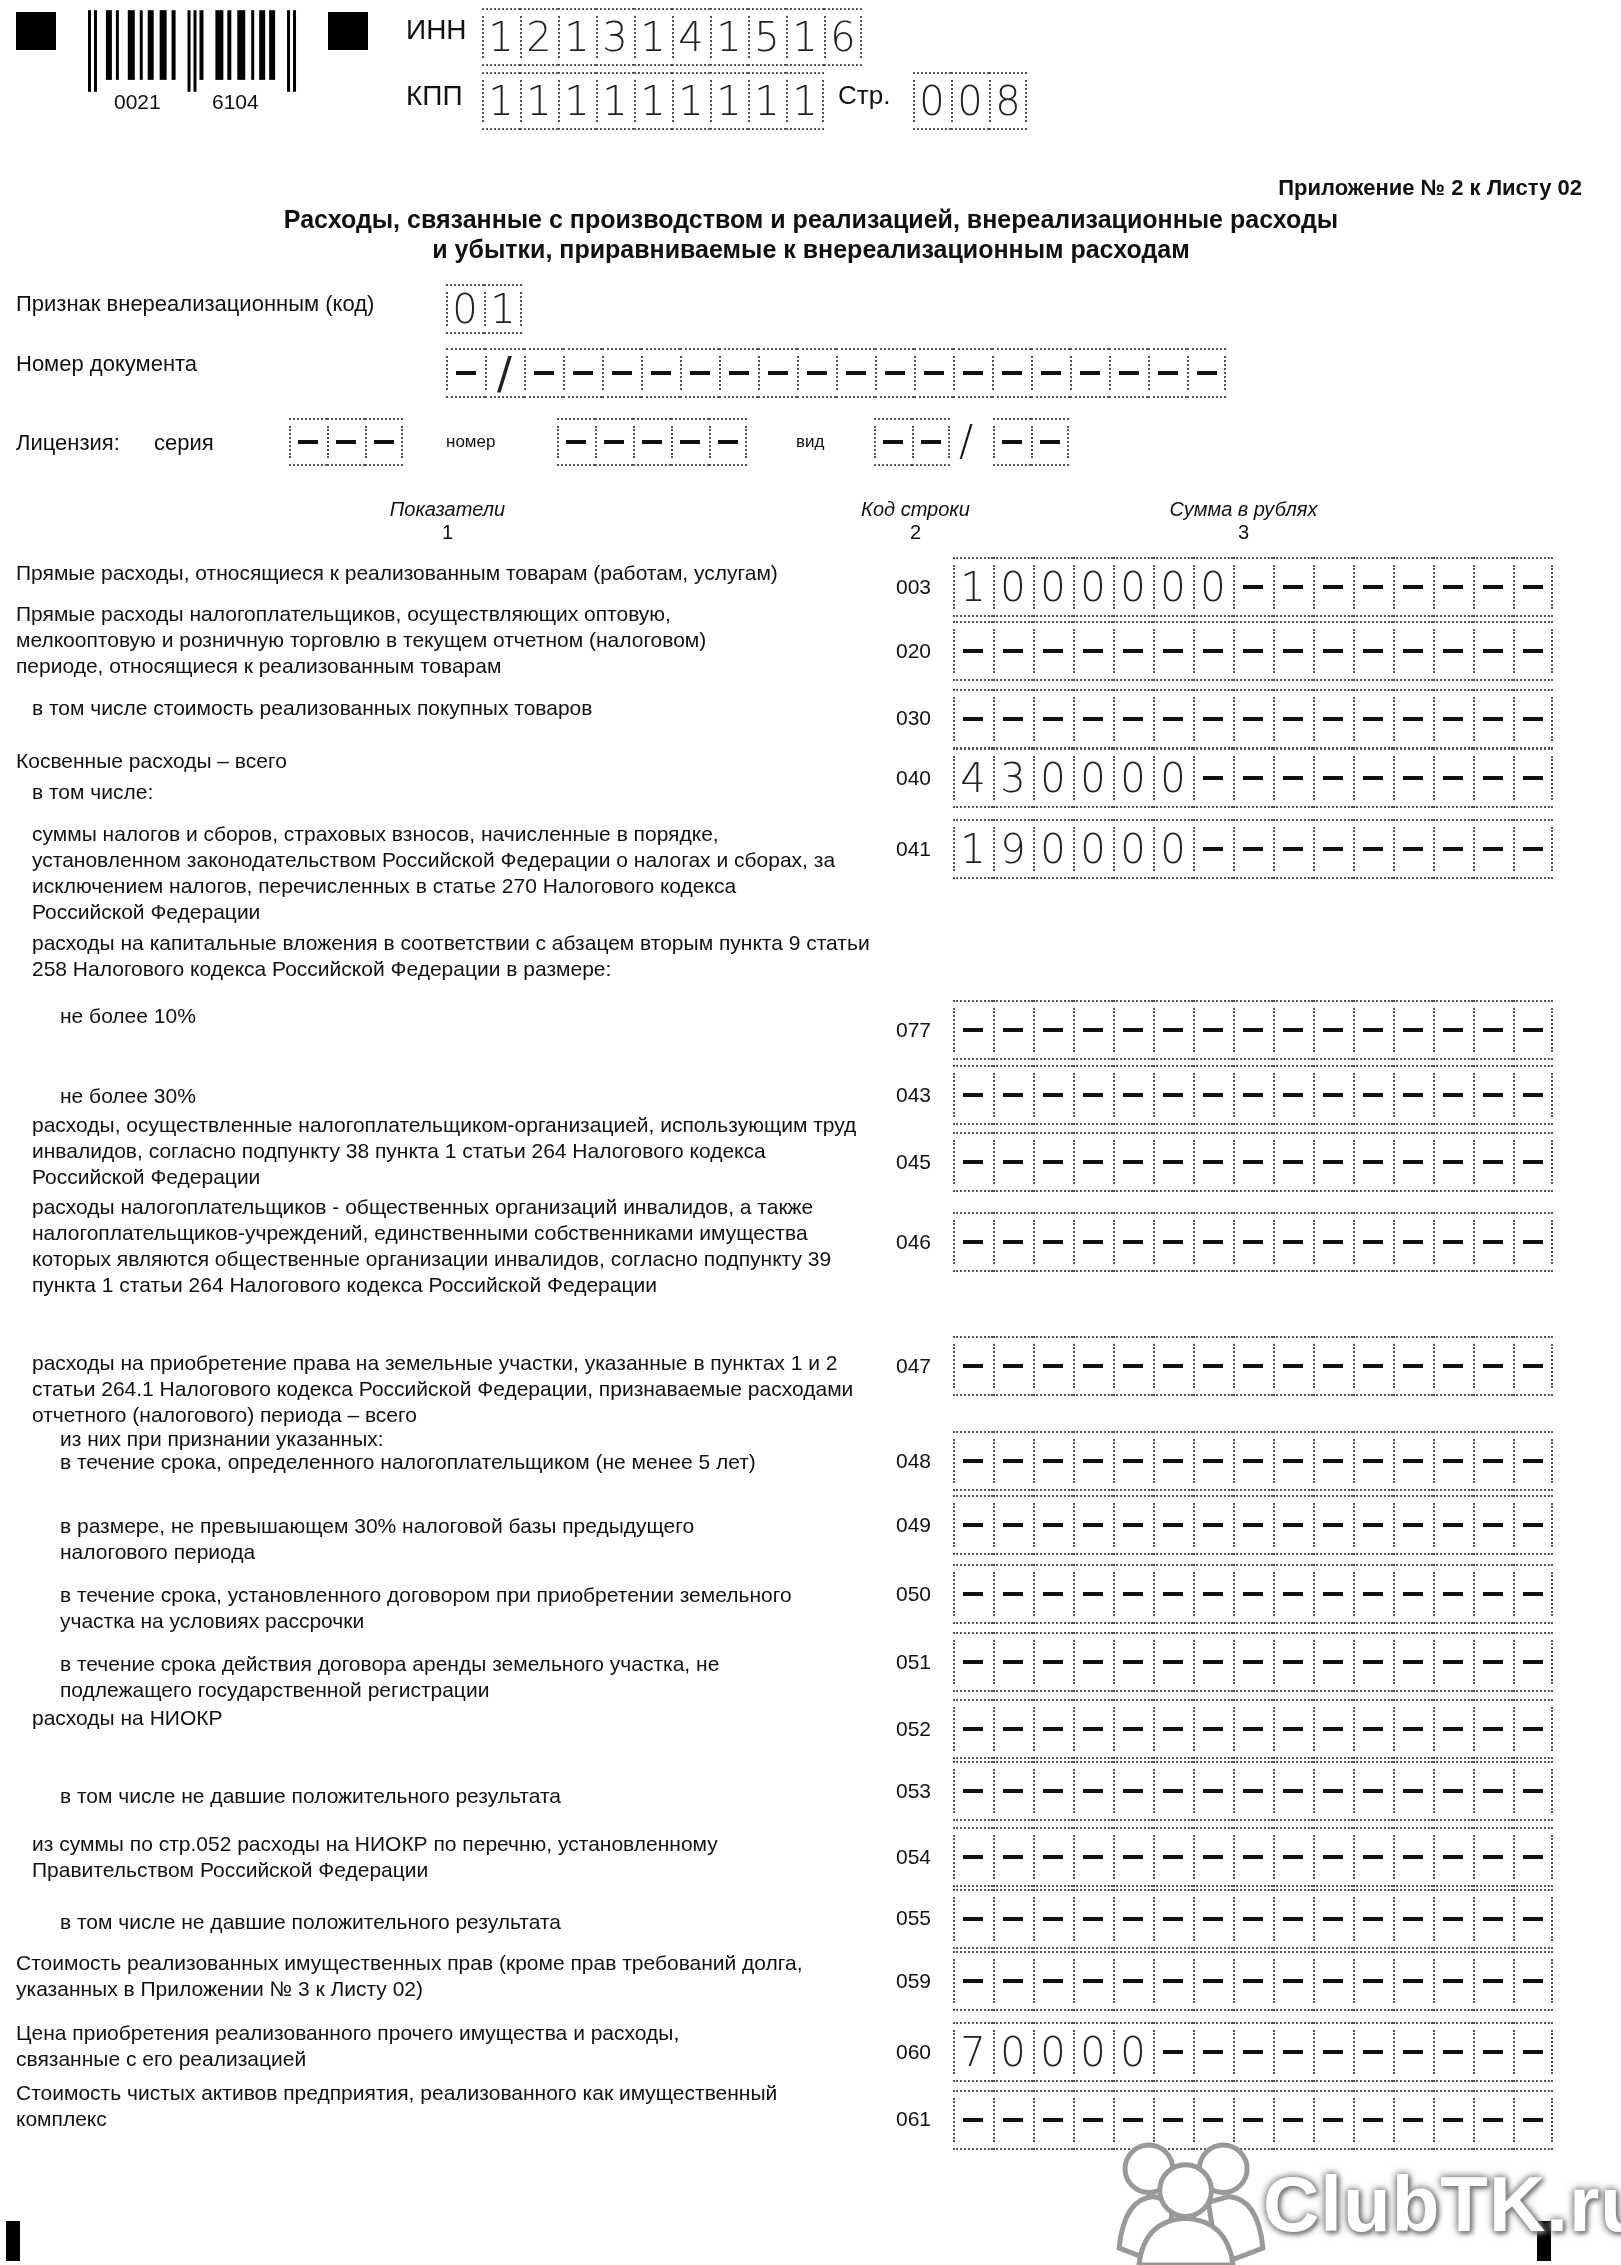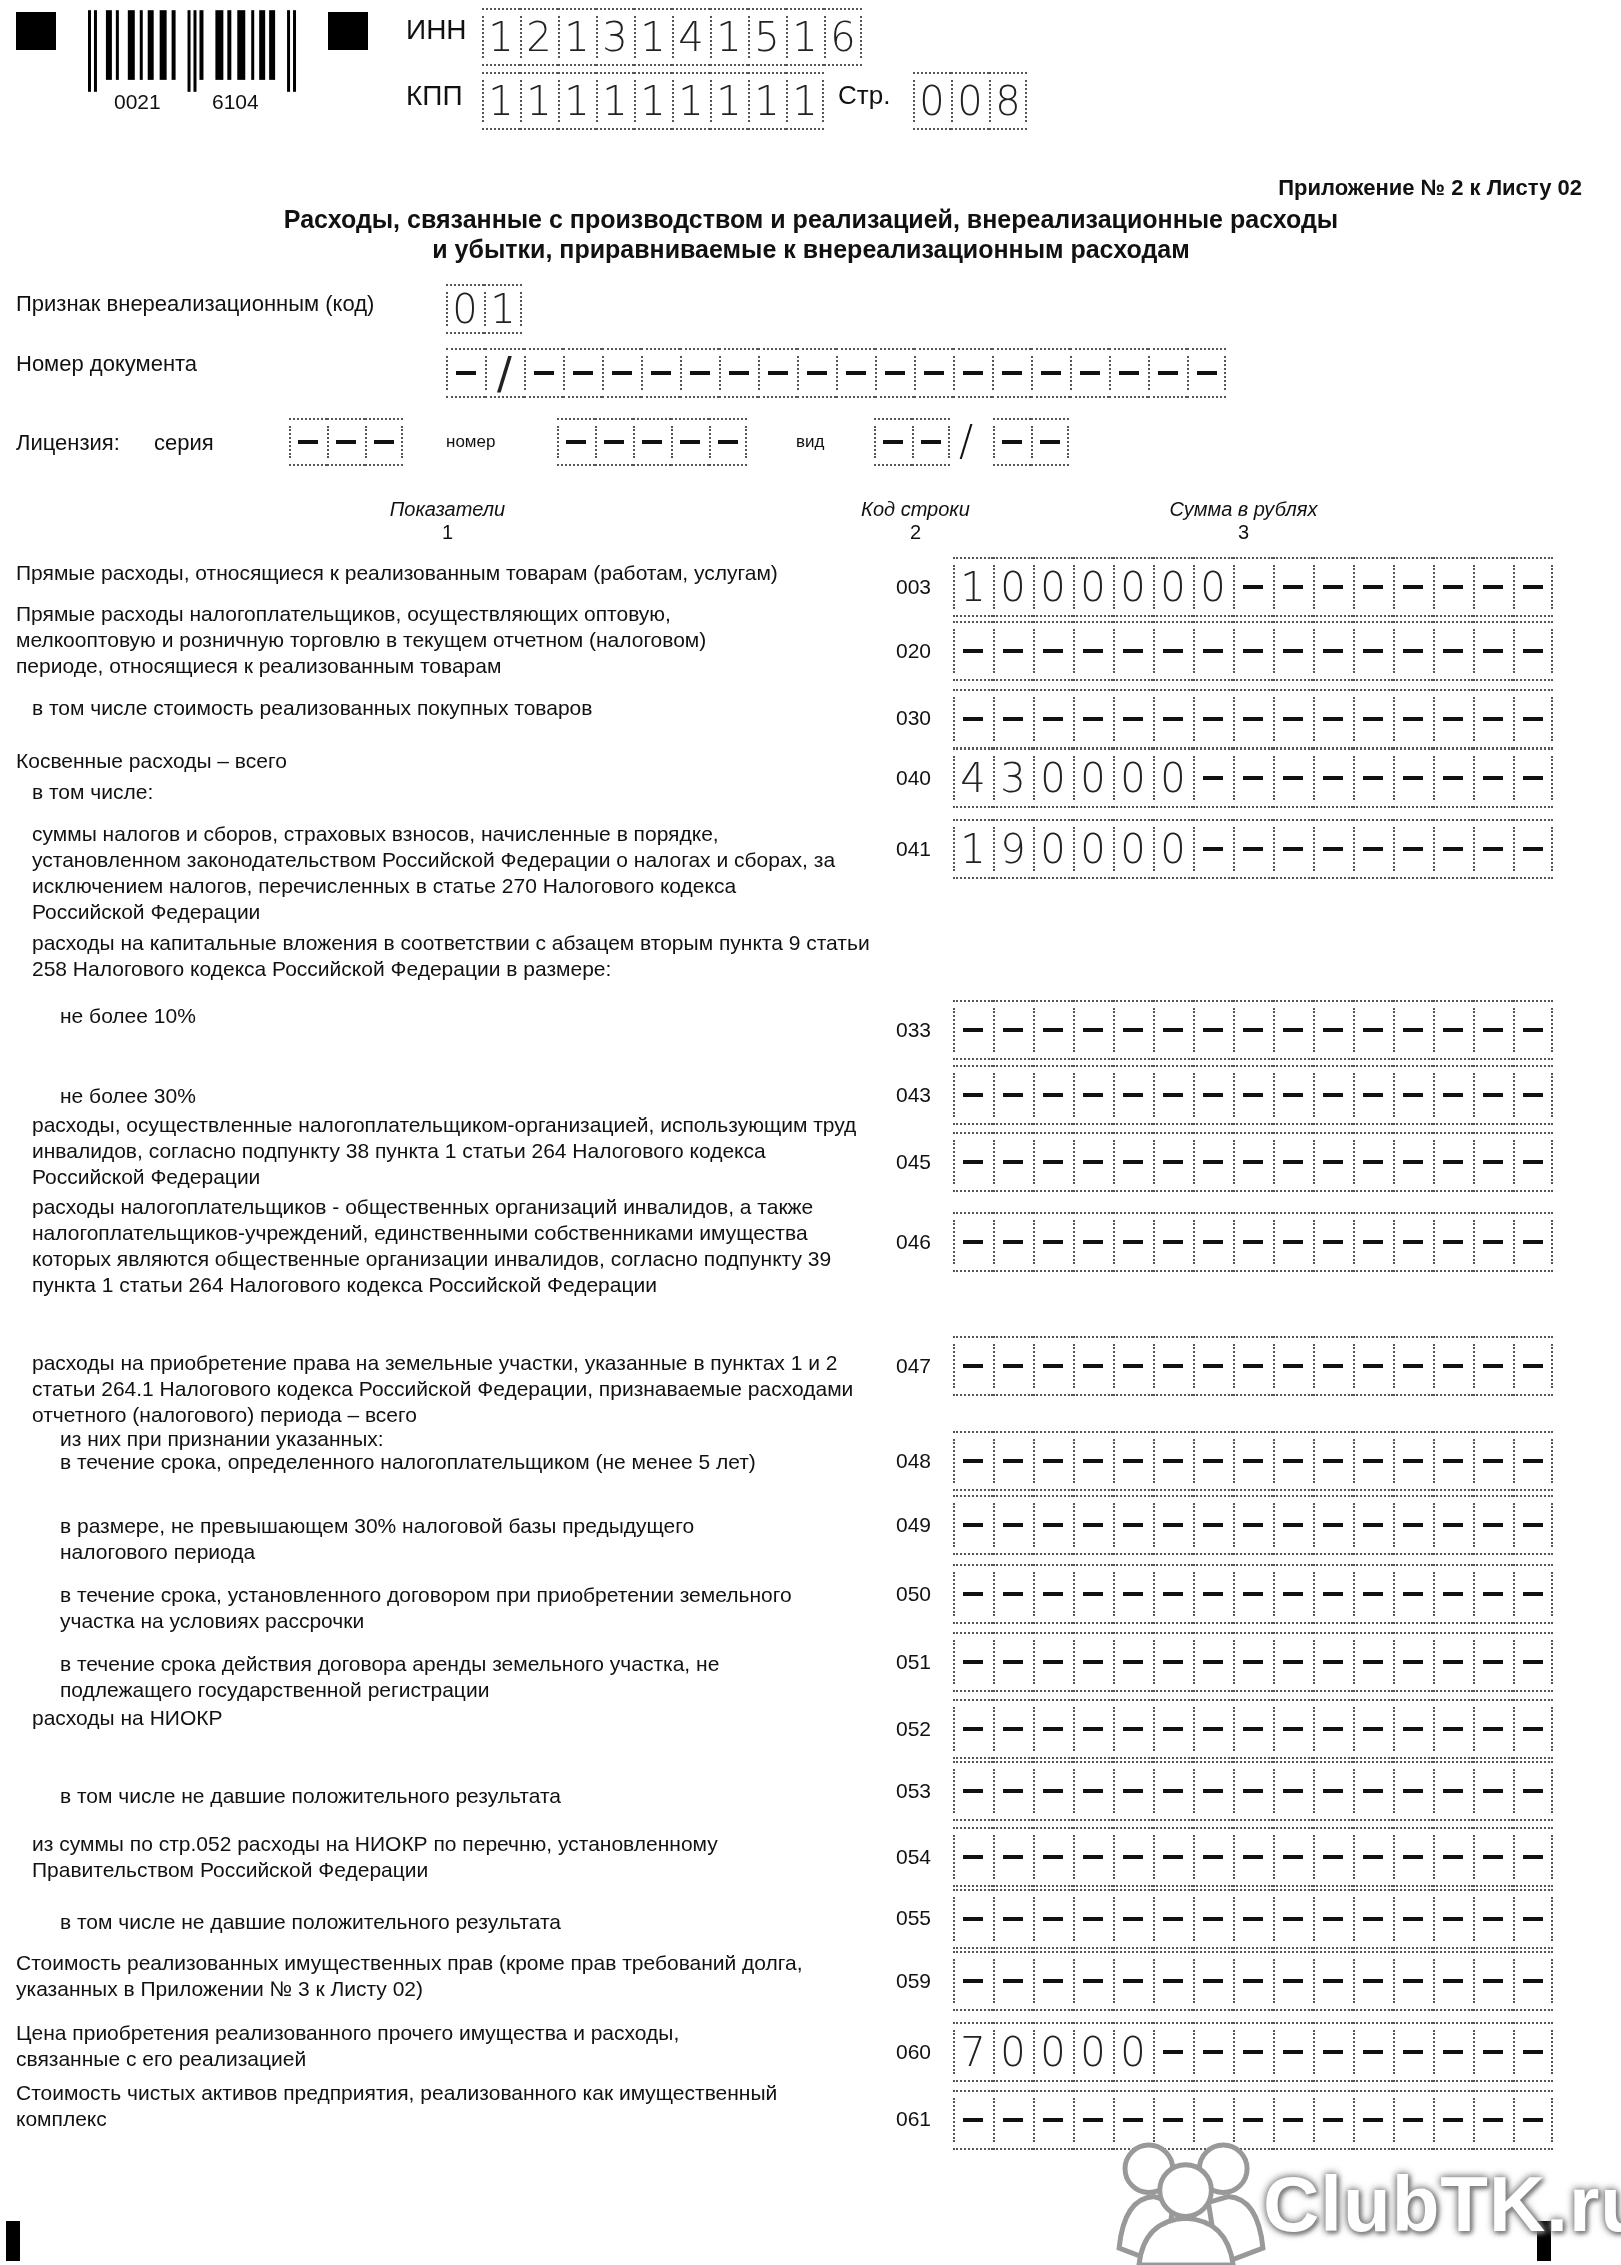--- a/index.html
+++ b/index.html
@@ -449,21 +449,21 @@
         <div class="cell" style="width: 40px;">
           <span class="dash"></span>
         </div>
       </div>
     </div>
     <div>
       <div class="rowtext ind1" style="top: 930px; width: 846px;">расходы на капитальные вложения в соответствии с абзацем вторым пункта 9 статьи 258 Налогового кодекса Российской Федерации в размере:</div>
     </div>
     <div>
       <div class="rowtext ind2" style="top: 987px; width: 398px;">не более 10%</div>
-      <div class="code" style="top: 1018px;">033</div>
+      <div class="code" style="top: 1018px;">077</div>
       <div class="cells" style="left: 953px; top: 1000px;">
         <div class="cell" style="width: 40px;">
           <span class="dash"></span>
         </div>
         <div class="cell" style="width: 40px;">
           <span class="dash"></span>
         </div>
         <div class="cell" style="width: 40px;">
           <span class="dash"></span>
         </div>

